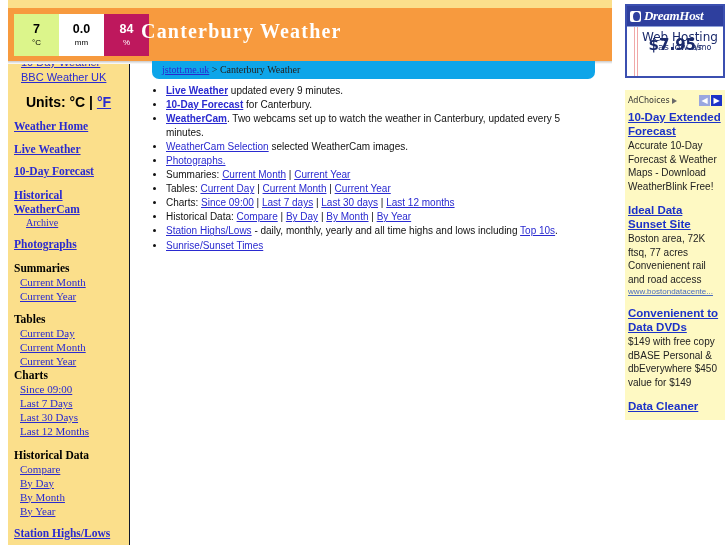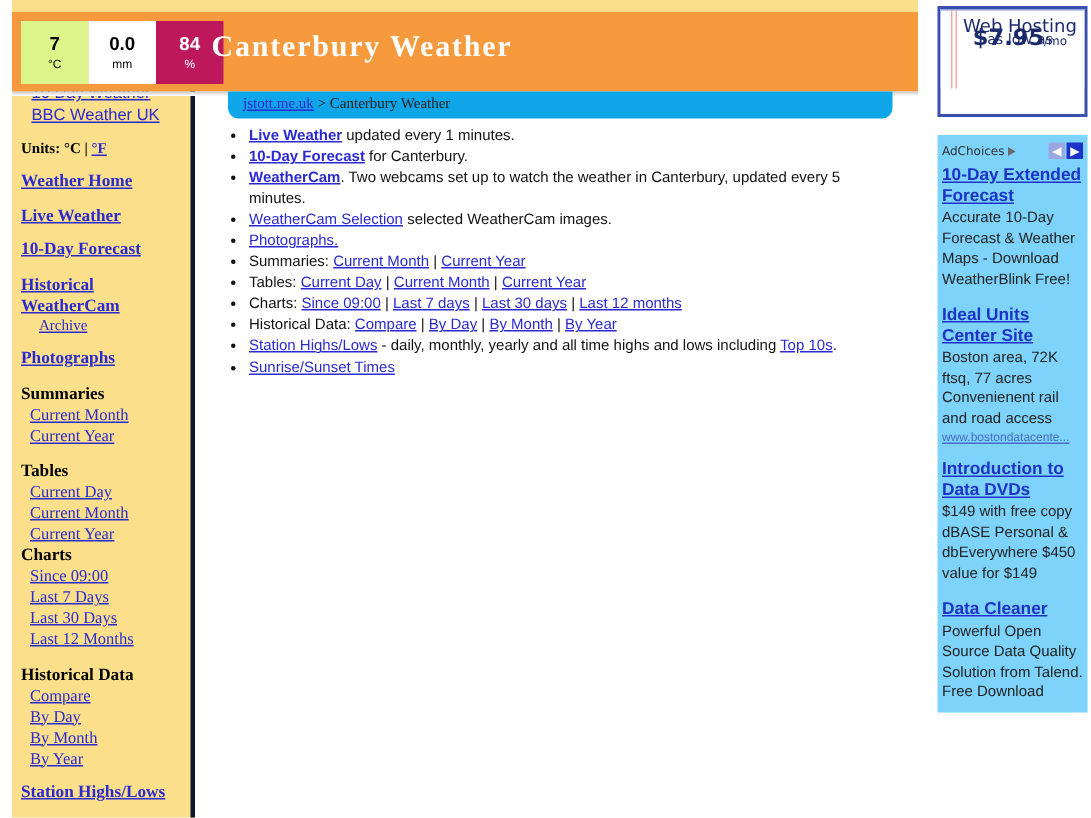--- a/index.html
+++ b/index.html
@@ -9,21 +9,21 @@
     font-family:"Liberation Serif", serif;
     font-size:12px;color:#000;
   }
   .page{position:relative;width:727px;height:545px;}
 
   
   #sidebar{
     position:absolute;left:8px;top:0;width:122px;height:545px;
     background:#fbdf8b;
     box-sizing:border-box;
-    border-right:3px solid #0f172a;
+    border-right:1px solid #0f172a;
   }
   #sidebar .pad{padding:0 6px;}
   .side-head{
     font-family:"Liberation Serif",serif;
     font-weight:bold;font-size:11.5px;color:#000;
     margin:9px 0 2px 0;
   }
   .side-link{
     display:block;color:#2a2ad0;text-decoration:underline;
     font-family:"Liberation Serif",serif;
@@ -36,22 +36,22 @@
     font-family:"Liberation Sans",sans-serif;
     font-weight:bold;font-size:11px;text-decoration:underline;
     margin:10px 0 3px 0;
   }
   .gad{
     display:block;color:#2a2ad0;text-decoration:underline;
     font-family:"Liberation Sans",sans-serif;
     font-size:11px;line-height:14px;margin:1px 0 1px 7px;cursor:pointer;
   }
   .units-row{
-    font-family:Liberation Serif, serif;font-weight:bold;
-    font-size:10px;margin:10px 0 4px 0;
+    font-family:Liberation Sans, sans-serif;font-weight:bold;
+    font-size:14px;margin:10px 0 4px 0;text-align:center;
   }
   .units-row a{color:#2a2ad0;text-decoration:underline;cursor:pointer;}
   .units-row .sel{color:#000;text-decoration:none;}
 
   
   #topstrip{position:absolute;left:8px;top:0;width:604px;height:8px;background:#fbdf8b;}
   #header{
     position:absolute;left:8px;top:8px;width:604px;height:53px;
     background:#f79a3e;
     overflow:hidden;
@@ -133,21 +133,21 @@
   .dh-l1,.dh-l2,.dh-l3{
     position:absolute;left:12px;right:2px;text-align:center;
     font-family:"DejaVu Sans",sans-serif;color:#1b2a6b;
   }
   .dh-l1{top:3px;font-size:12px;}
   .dh-l2{top:14px;font-size:9.5px;}
   .dh-l3{top:9px;font-size:15px;font-weight:bold;}
   .dh-l3 .mo{font-size:8px;font-weight:normal;}
 
   #adbox{
-    margin-top:12px;width:100px;background:#7dd3fc;
+    margin-top:12px;width:100px;background:#fef9c3;
     padding:4px 3px 6px 3px;box-sizing:border-box;
   }
   #adchoices-row{display:flex;align-items:center;justify-content:space-between;height:13px;}
   #adchoices-lbl{
     font-family:"DejaVu Sans",sans-serif;font-size:8px;color:#333;display:flex;align-items:center;
   }
   #adchoices-lbl .tri{
     display:inline-block;width:0;height:0;margin-left:2px;
     border-left:5px solid #6a6a6a;border-top:3.5px solid transparent;border-bottom:3.5px solid transparent;
   }
@@ -252,36 +252,40 @@
     <div id="site-title">Canterbury Weather</div>
   </div>
   <div id="hdr-shadow"></div>
 
   <div id="crumb">
     <a>jstott.me.uk</a><span> &gt; </span><span>Canterbury Weather</span>
   </div>
 
   <div id="main">
     <ul id="main-list">
-        <li><a class="b">Live Weather</a><span> updated every 1 minutes.</span></li>
+        <li><a class="b">Live Weather</a><span> updated every 9 minutes.</span></li>
         <li><a class="b">10-Day Forecast</a><span> for Canterbury.</span></li>
         <li><a class="b">WeatherCam</a><span>. Two webcams set up to watch the weather in Canterbury, updated every 5 minutes.</span></li>
         <li><a>WeatherCam Selection</a><span> selected WeatherCam images.</span></li>
         <li><a>Photographs.</a></li>
         <li><span>Summaries: </span><a>Current Month</a><span> | </span><a>Current Year</a></li>
         <li><span>Tables: </span><a>Current Day</a><span> | </span><a>Current Month</a><span> | </span><a>Current Year</a></li>
         <li><span>Charts: </span><a>Since 09:00</a><span> | </span><a>Last 7 days</a><span> | </span><a>Last 30 days</a><span> | </span><a>Last 12 months</a></li>
         <li><span>Historical Data: </span><a>Compare</a><span> | </span><a>By Day</a><span> | </span><a>By Month</a><span> | </span><a>By Year</a></li>
         <li><a>Station Highs/Lows</a><span> - daily, monthly, yearly and all time highs and lows including </span><a>Top 10s</a><span>.</span></li>
         <li><a>Sunrise/Sunset Times</a></li>
       </ul>
   </div>
 
   <div id="rightcol">
     <div id="dreamhost">
+      <div id="dh-bar">
+        <span id="dh-moon"></span>
+        <span id="dh-name">DreamHost</span>
+      </div>
       <div id="dh-body">
         <div class="dh-l1">Web Hosting</div>
         <div class="dh-l2">as low as</div>
         <div class="dh-l3"><span>$7.95</span><span class="mo">/mo</span></div>
       </div>
     </div>
 
     <div id="adbox">
       <div id="adchoices-row">
         <span id="adchoices-lbl">
@@ -290,26 +294,25 @@
           </span>
         <span class="navarrows">
           <span class="navarrow prev">◀</span>
           <span class="navarrow next">▶</span>
         </span>
       </div>
       <div id="ad-list">
           <a class="ad-title">10-Day Extended Forecast</a>
           <div class="ad-desc">Accurate 10-Day Forecast &amp; Weather Maps - Download WeatherBlink Free!</div>
           <div class="ad-gap"></div>
-          <a class="ad-title">Ideal Units Center Site</a>
+          <a class="ad-title">Ideal Data Sunset Site</a>
           <div class="ad-desc">Boston area, 72K ftsq, 77 acres Convenienent rail and road access</div>
           <a class="ad-url">www.bostondatacente...</a>
           <div class="ad-gap"></div>
-          <a class="ad-title">Introduction to Data DVDs</a>
+          <a class="ad-title">Convenienent to Data DVDs</a>
           <div class="ad-desc">$149 with free copy dBASE Personal &amp; dbEverywhere $450 value for $149</div>
           <div class="ad-gap"></div>
           <a class="ad-title">Data Cleaner</a>
-          <div class="ad-desc">Powerful Open Source Data Quality Solution from Talend. Free Download</div>
         </div>
     </div>
   </div>
 
 </div>
 
 </body></html>

